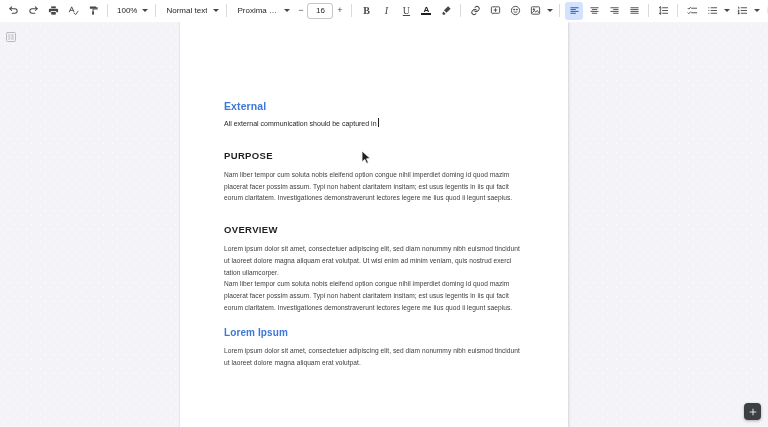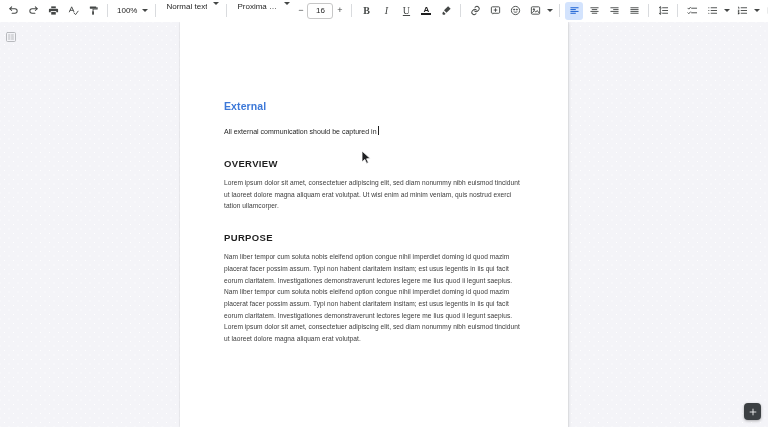--- a/index.html
+++ b/index.html
@@ -34,21 +34,21 @@
     width: 1px; height: 13px; background: #d9dbde;
     margin: 0 4px; flex: 0 0 auto;
   }
   .tb-zoom {
     display: inline-flex; align-items: center;
     height: 18px; padding: 0 3px 0 5px;
     font-size: 8px; color: #1f1f1f; white-space: nowrap;
     border-radius: 3px; flex: 0 0 auto;
   }
   .tb-dd {
-    display: inline-flex; justify-content: space-between;
+    display: inline-flex; align-items: center; justify-content: space-between;
     height: 18px; border-radius: 3px;
     font-size: 8px; color: #1f1f1f;
     padding: 0 3px 0 6px; flex: 0 0 auto;
     white-space: nowrap;
   }
   .tb-dd .lbl { overflow: hidden; text-overflow: ellipsis; }
   .caret {
     display: inline-block;
     border-left: 3px solid transparent;
     border-right: 3px solid transparent;
@@ -106,21 +106,20 @@
     background: #ffffff;
     box-shadow: 0 0 0 1px rgba(0,0,0,0.04), 1px 1px 3px rgba(60,64,67,0.12);
   }
   .page-inner { padding: 78px 44px 0 44px; }
 
   .h-blue {
     color: #3c78d8;
     font-size: 10.5px;
     font-weight: bold;
     letter-spacing: 0.1px;
-    margin-bottom: 8px;
   }
   .h-blue.sub { font-size: 10px; margin-top: 14px; margin-bottom: 7px; }
   .h-section {
     color: #1f1f1f;
     font-size: 9.5px;
     font-weight: bold;
     letter-spacing: 0.35px;
     margin-top: 20px;
     margin-bottom: 8px;
   }
@@ -367,35 +366,36 @@
     <div class="page">
       <div class="page-inner">
 
         <div class="h-blue">External</div>
 
         <div>
           <span class="lead-line">All external communication should be captured in</span><span class="caret-bar"></span>
         </div>
 
         <div>
+          <div class="h-section">PURPOSE</div>
+          <div class="body-p">Nam liber tempor cum soluta nobis eleifend option congue nihil imperdiet doming id quod mazim placerat facer possim assum. Typi non habent claritatem insitam; est usus legentis in iis qui facit eorum claritatem. Investigationes demonstraverunt lectores legere me lius quod ii legunt saepius.</div>
+        </div>
+
+        <div>
           <div class="h-section">OVERVIEW</div>
           <div class="body-p">Lorem ipsum dolor sit amet, consectetuer adipiscing elit, sed diam nonummy nibh euismod tincidunt ut laoreet dolore magna aliquam erat volutpat. Ut wisi enim ad minim veniam, quis nostrud exerci tation ullamcorper.</div>
         </div>
 
         <div>
-          <div class="h-section">PURPOSE</div>
           <div class="body-p">Nam liber tempor cum soluta nobis eleifend option congue nihil imperdiet doming id quod mazim placerat facer possim assum. Typi non habent claritatem insitam; est usus legentis in iis qui facit eorum claritatem. Investigationes demonstraverunt lectores legere me lius quod ii legunt saepius.</div>
         </div>
 
         <div>
-          <div class="body-p">Nam liber tempor cum soluta nobis eleifend option congue nihil imperdiet doming id quod mazim placerat facer possim assum. Typi non habent claritatem insitam; est usus legentis in iis qui facit eorum claritatem. Investigationes demonstraverunt lectores legere me lius quod ii legunt saepius.</div>
-        </div>
-
-        <div>
-
+
+          <div class="h-blue sub">Lorem Ipsum</div>
           <div class="body-p">Lorem ipsum dolor sit amet, consectetuer adipiscing elit, sed diam nonummy nibh euismod tincidunt ut laoreet dolore magna aliquam erat volutpat.</div>
 
         </div>
 
       </div>
     </div>
 
     <div class="mouse-cursor">
       <svg width="11" height="15" viewBox="0 0 11 15">
           <path d="M1 1 L1 12 L3.8 9.4 L5.6 13.4 L7.4 12.6 L5.6 8.8 L9.3 8.6 Z" fill="#202124" stroke="#ffffff" stroke-width="0.8"></path>

